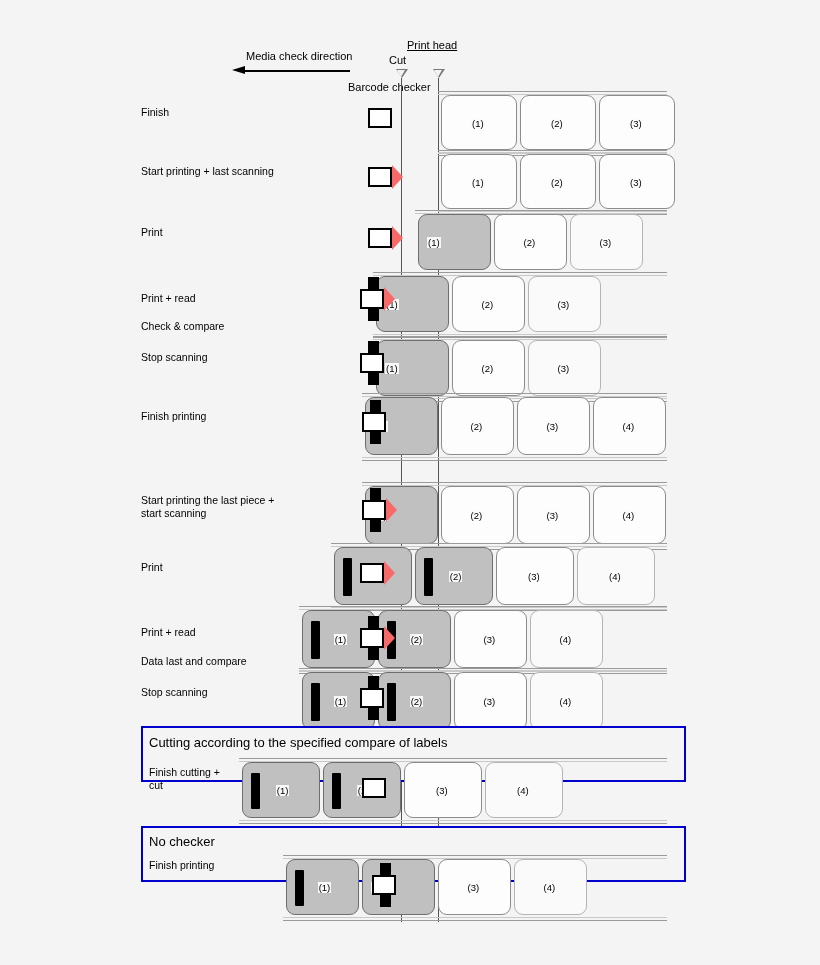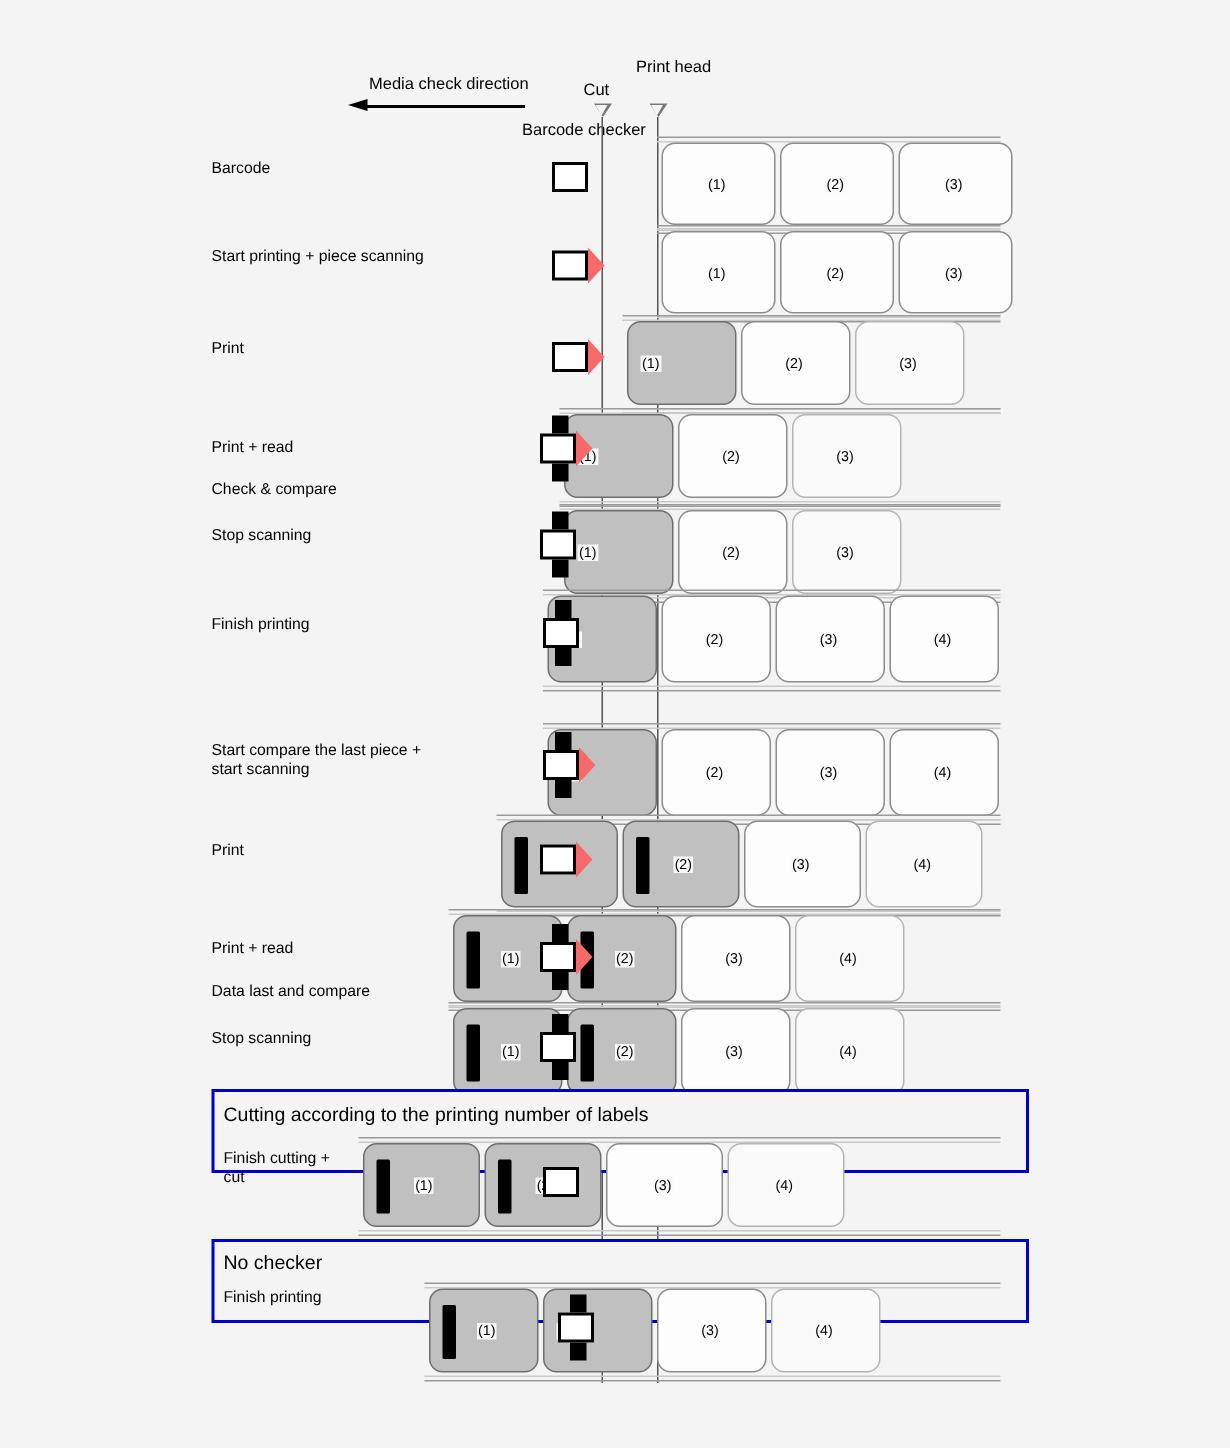--- a/index.html
+++ b/index.html
@@ -15,21 +15,21 @@
 
   
   .hdr-text{position:absolute;font-size:11px;line-height:13px;white-space:nowrap;}
   #feed-label{left:246px;top:50px;}
   #feed-arrow{position:absolute;left:232px;top:66px;width:118px;height:9px;}
   #feed-arrow .shaft{position:absolute;left:12px;top:4px;width:106px;height:1.5px;background:#000;}
   #feed-arrow .head{position:absolute;left:0;top:0px;width:0;height:0;
       border-top:4.5px solid transparent;border-bottom:4.5px solid transparent;border-right:13px solid #000;}
 
   #cut-label{left:389px;top:54px;}
-  #head-label{left:424px;top:39px;}
+  #head-label{left:407px;top:39px;text-decoration:underline;}
   #bc-label{left:348px;top:80px;line-height:14px;}
 
   
   .vline{position:absolute;width:1px;background:#555;}
   #cut-line{left:401px;top:78px;height:844px;}
   #head-line{left:438px;top:78px;height:844px;}
   .vtri{position:absolute;width:0;height:0;
      border-left:6px solid transparent;border-right:6px solid transparent;border-top:9px solid #fff;}
   .vtri::before{content:"";position:absolute;left:-6px;top:-9px;width:0;height:0;
      border-left:6px solid transparent;border-right:6px solid transparent;border-top:9px solid #777;}
@@ -82,40 +82,40 @@
 head</div>
   <div class="hdr-text" id="bc-label">Barcode
 checker</div>
 
   <div class="vtri" id="cut-tri"></div>
   <div class="vtri" id="head-tri"></div>
   <div class="vline" id="cut-line"></div>
   <div class="vline" id="head-line"></div>
 
   <div id="rows">
-      <div class="steplabel" style="left: 141px; top: 106px;">Barcode</div>
+      <div class="steplabel" style="left: 141px; top: 106px;">Finish</div>
       <div class="strip" style="left: 438px; top: 91px; width: 229px; height: 65px;">
         <div class="liner-top" style="top: 0px; width: 229px;"></div>
         <div class="liner-top2" style="top: 3px; width: 229px;"></div>
         <div class="liner-bot2" style="top: 61px; width: 229px;"></div>
         <div class="liner-bot" style="top: 64px; width: 229px;"></div>
       </div>
       <div class="label blank" style="left: 441px; top: 95px; width: 76px; height: 55px;">
         <span class="num" style="left: 29px; top: 21.5px;">(1)</span>
       </div>
       <div class="label blank" style="left: 520px; top: 95px; width: 76px; height: 55px;">
         <span class="num" style="left: 29px; top: 21.5px;">(2)</span>
       </div>
       <div class="label blank" style="left: 599px; top: 95px; width: 76px; height: 55px;">
         <span class="num" style="left: 29px; top: 21.5px;">(3)</span>
       </div>
       <div class="checker" style="left: 368px; top: 108px;">
         <div class="body"></div>
       </div>
-      <div class="steplabel" style="left: 141px; top: 165px;">Start printing + piece scanning</div>
+      <div class="steplabel" style="left: 141px; top: 165px;">Start printing + last scanning</div>
       <div class="strip" style="left: 438px; top: 150px; width: 229px; height: 65px;">
         <div class="liner-top" style="top: 0px; width: 229px;"></div>
         <div class="liner-top2" style="top: 3px; width: 229px;"></div>
         <div class="liner-bot2" style="top: 61px; width: 229px;"></div>
         <div class="liner-bot" style="top: 64px; width: 229px;"></div>
       </div>
       <div class="label blank" style="left: 441px; top: 154px; width: 76px; height: 55px;">
         <span class="num" style="left: 29px; top: 21.5px;">(1)</span>
       </div>
       <div class="label blank" style="left: 520px; top: 154px; width: 76px; height: 55px;">
@@ -209,21 +209,21 @@
         <span class="num" style="left: 27.5px; top: 23px;">(3)</span>
       </div>
       <div class="label blank" style="left: 593px; top: 397px; width: 73px; height: 58px;">
         <span class="num" style="left: 27.5px; top: 23px;">(4)</span>
       </div>
       <div class="checker" style="left: 362px; top: 412px;">
         <div class="pin-top"></div>
         <div class="pin-bot"></div>
         <div class="body"></div>
       </div>
-      <div class="steplabel" style="left: 141px; top: 494px;">Start compare the last piece +
+      <div class="steplabel" style="left: 141px; top: 494px;">Start printing the last piece +
 start scanning</div>
       <div class="strip" style="left: 362px; top: 482px; width: 305px; height: 68px;">
         <div class="liner-top" style="top: 0px; width: 305px;"></div>
         <div class="liner-top2" style="top: 3px; width: 305px;"></div>
         <div class="liner-bot2" style="top: 64px; width: 305px;"></div>
         <div class="liner-bot" style="top: 67px; width: 305px;"></div>
       </div>
       <div class="label printed" style="left: 365px; top: 486px; width: 73px; height: 58px;">
         <span class="num" style="left: 8px; top: 23px;">(1)</span>
       </div>
@@ -314,21 +314,21 @@
       </div>
       <div class="label faint" style="left: 530px; top: 672px; width: 73px; height: 58px;">
         <span class="num" style="left: 27.5px; top: 23px;">(4)</span>
       </div>
       <div class="checker" style="left: 360px; top: 688px;">
         <div class="pin-top"></div>
         <div class="pin-bot"></div>
         <div class="body"></div>
       </div>
       <div class="section" style="left: 141px; top: 726px; width: 545px; height: 56px;"></div>
-      <div class="section-title" style="left: 149px; top: 735px;">Cutting according to the printing number of labels</div>
+      <div class="section-title" style="left: 149px; top: 735px;">Cutting according to the specified compare of labels</div>
       <div class="steplabel" style="left: 149px; top: 766px;">Finish cutting +
 cut</div>
       <div class="strip" style="left: 239px; top: 758px; width: 428px; height: 66px;">
         <div class="liner-top" style="top: 0px; width: 428px;"></div>
         <div class="liner-top2" style="top: 3px; width: 428px;"></div>
         <div class="liner-bot2" style="top: 62px; width: 428px;"></div>
         <div class="liner-bot" style="top: 65px; width: 428px;"></div>
       </div>
       <div class="label printed" style="left: 242px; top: 762px; width: 78px; height: 56px;">
         <div class="bar" style="left: 8px; top: 9.52px; width: 9px; height: 36.96px;"></div>

